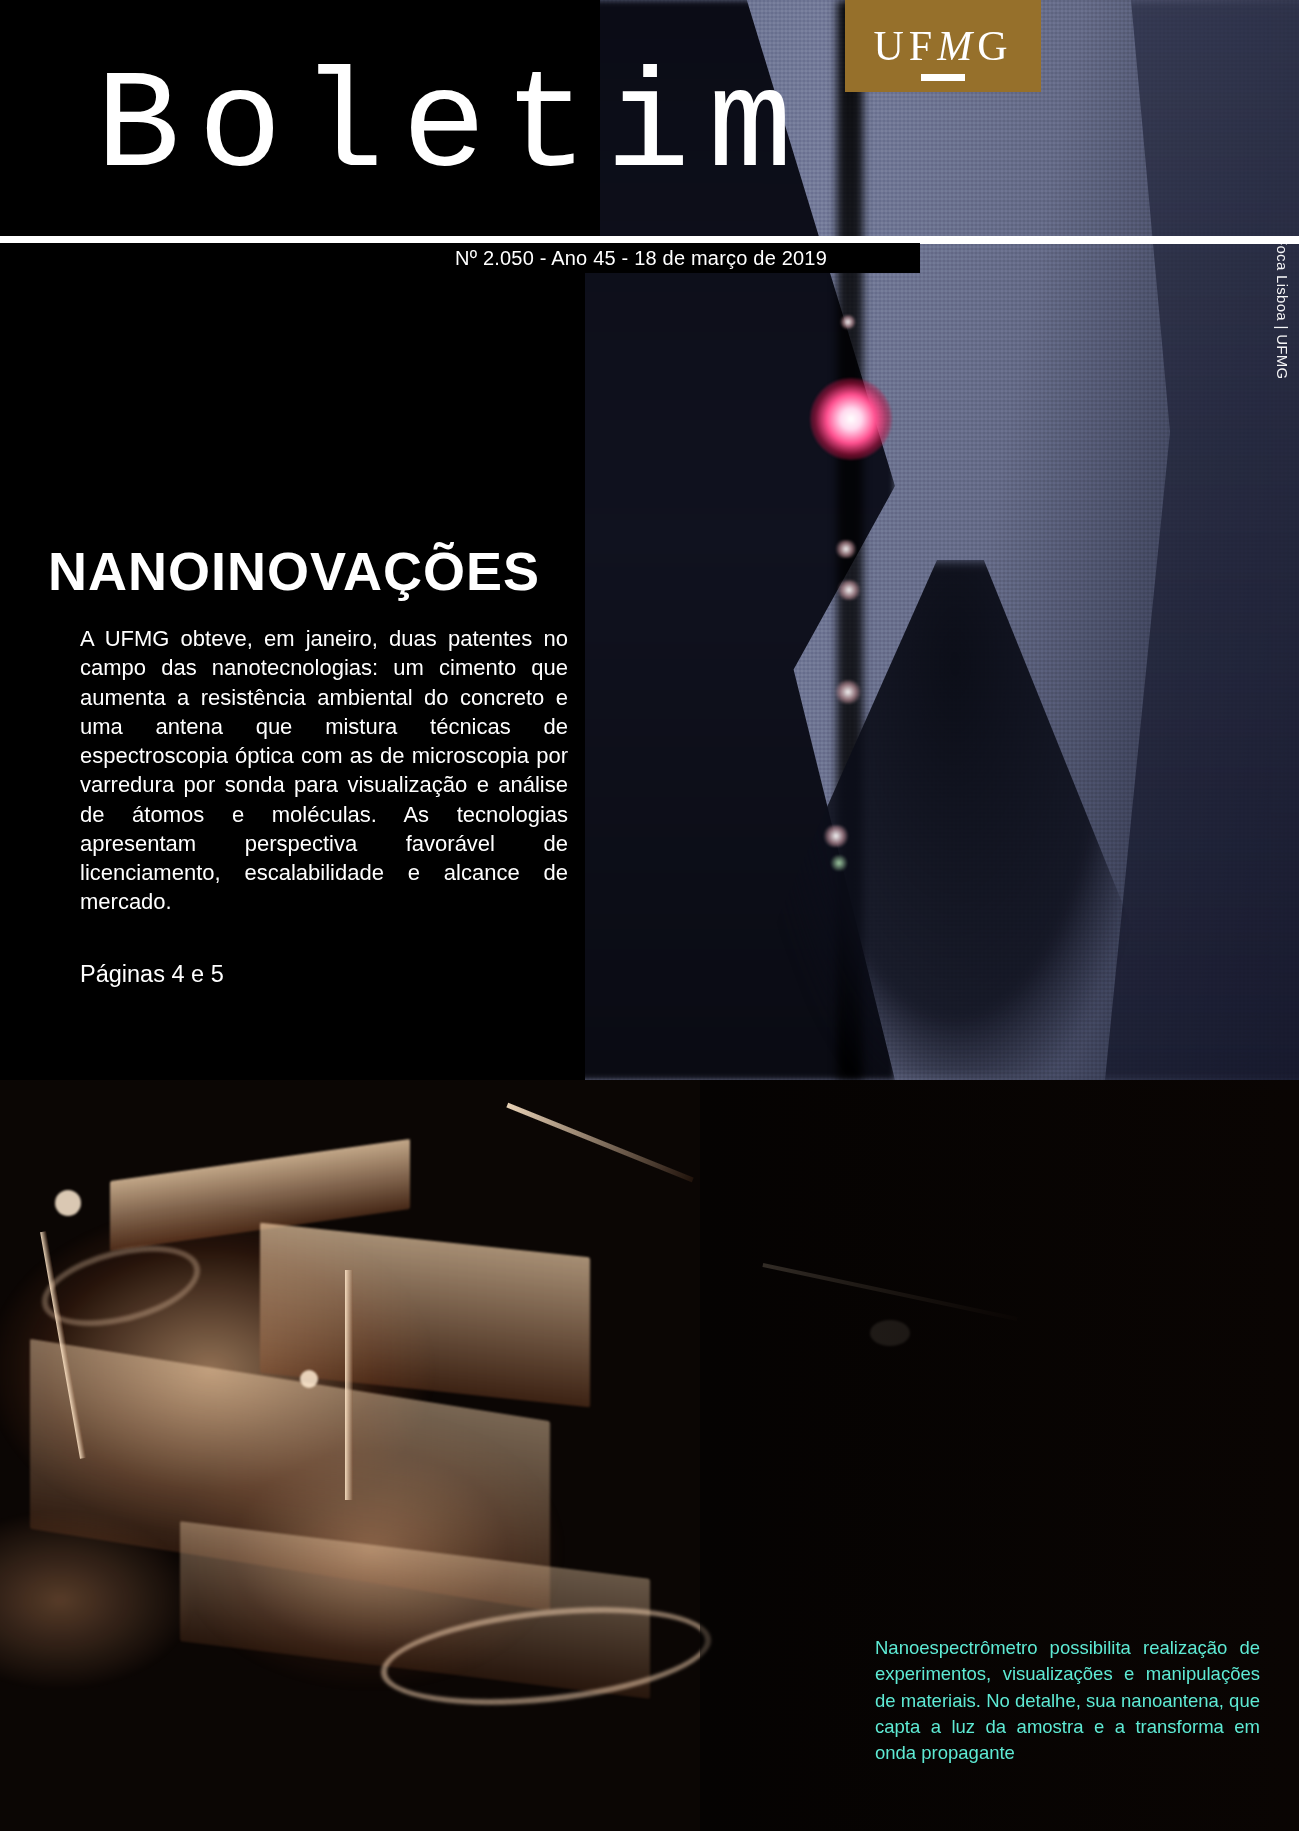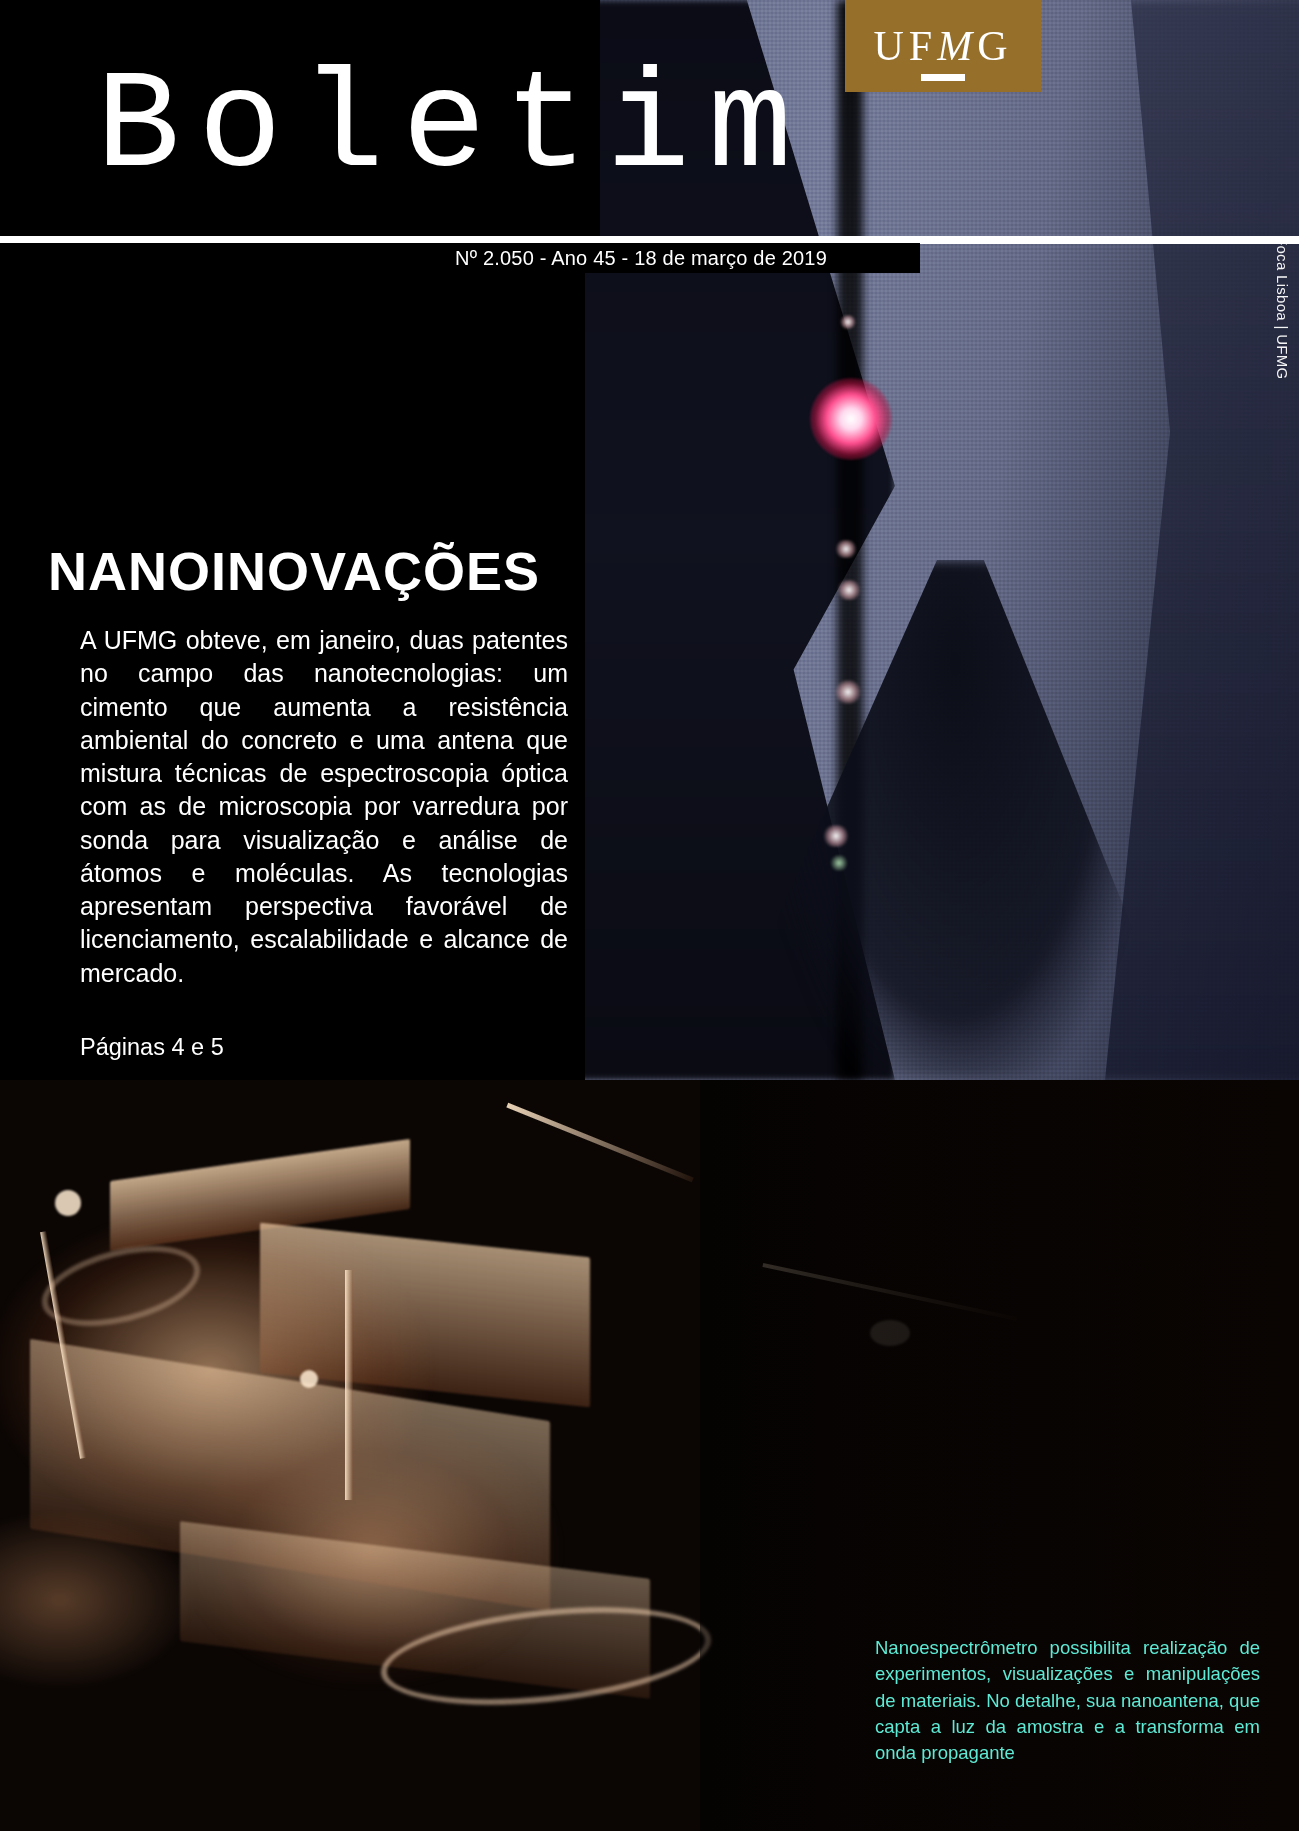--- a/index.html
+++ b/index.html
@@ -270,21 +270,21 @@
   .headline {
     margin: 0 0 26px 0;
     font-size: 54px;
     font-weight: bold;
     letter-spacing: 1px;
     line-height: 1;
   }
   .lead-body {
     margin: 0 0 44px 0;
     padding-left: 32px;
-    font-size: 25px;
+    font-size: 22px;
     line-height: 1.33;
     text-align: justify;
   }
   .pages {
     margin: 0;
     padding-left: 32px;
     font-size: 23.5px;
   }
 
   

